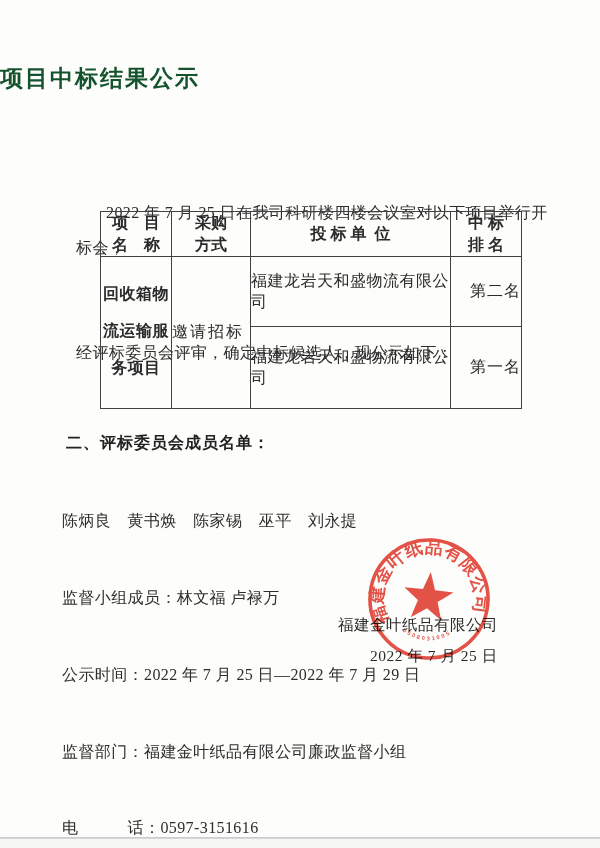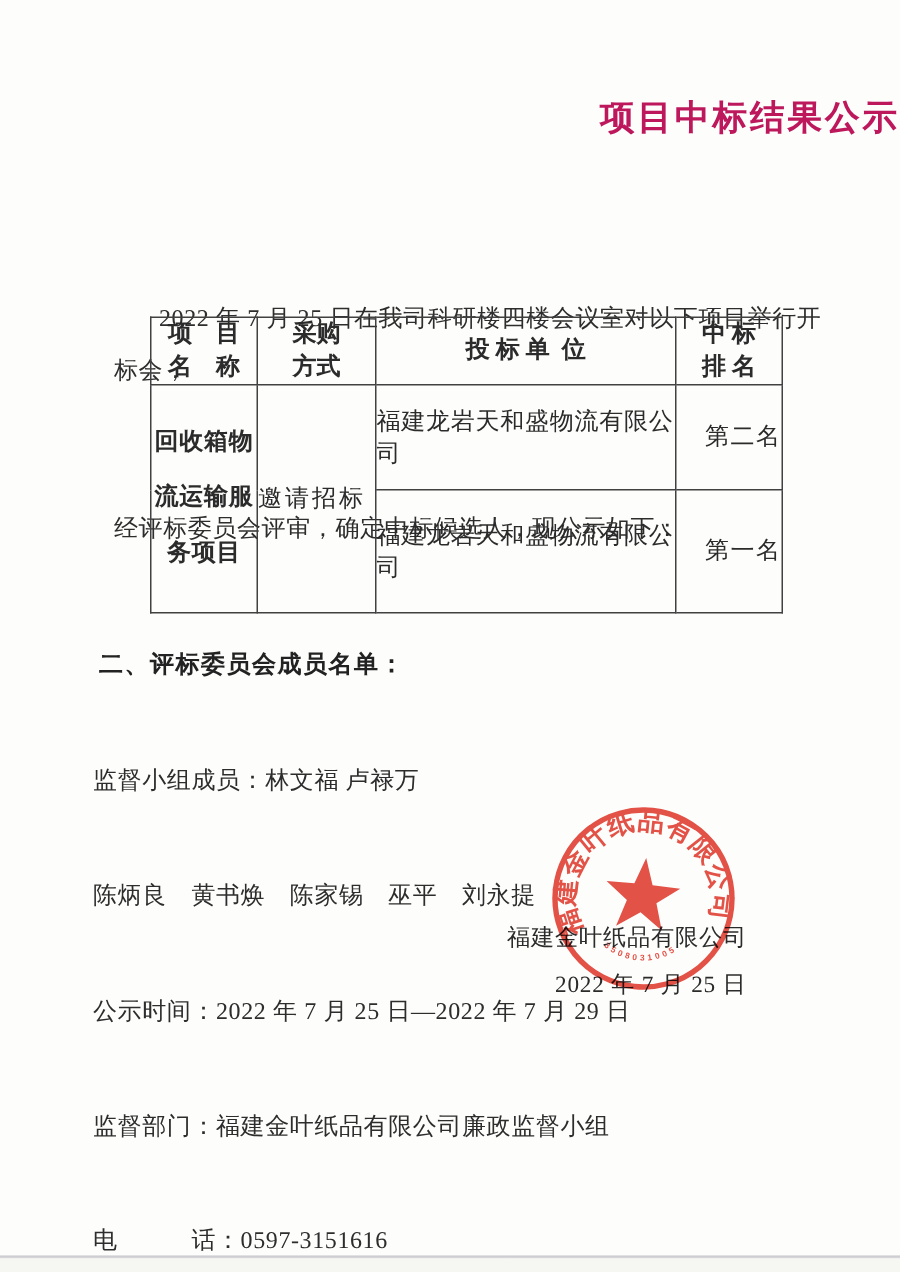--- a/index.html
+++ b/index.html
@@ -4,22 +4,22 @@
 <style>
   html,body { margin:0; padding:0; background:#ffffff; }
   .page {
     position:relative; width:600px; height:848px; overflow:hidden;
     background:#fdfdfb;
     font-family:"Liberation Serif","DejaVu Serif",serif;
     color:#2d2d2d;
   }
   .title {
     position:absolute; top:63px; left:0; right:0; margin:0;
-    text-align:right; font-size:23px; font-weight:bold;
-    letter-spacing:2px; color:#be185d;
+    text-align:left; font-size:23px; font-weight:bold;
+    letter-spacing:2px; color:#14532d;
   }
   .intro { position:absolute; top:125px; left:76px; width:484px;
     font-size:16px; line-height:35px; letter-spacing:0.4px; white-space:pre-wrap; }
   .intro-line.indent { text-indent:30px; }
   .sec-heading { position:absolute; font-size:16px; font-weight:bold; letter-spacing:1px; color:#222; }
   .sec1 { top:190px; left:90px; }
   .sec2 { top:433px; left:66px; }
 
   table.bid-table {
     position:absolute; top:211px; left:78px;
@@ -111,22 +111,22 @@
       <tr class="row2">
         <td class="cell-bidder">福建龙岩天和盛物流有限公司</td>
         <td class="cell-rank">第一名</td>
       </tr>
     </tbody>
   </table>
 
   <div class="sec-heading sec2">二、评标委员会成员名单：</div>
 
   <div class="info">
+    <div>陈炳良　黄书焕　陈家锡　巫平　刘永提</div>
     <div>监督小组成员：林文福 卢禄万</div>
-    <div>陈炳良　黄书焕　陈家锡　巫平　刘永提</div>
     <div>公示时间：2022 年 7 月 25 日—2022 年 7 月 29 日</div>
     <div>监督部门：福建金叶纸品有限公司廉政监督小组</div>
     <div>电　　　话：0597-3151616</div>
   </div>
 
   <div class="sign-company">福建金叶纸品有限公司</div>
   <div class="sign-date">2022 年 7 月 25 日</div>
 
   <svg class="seal" viewBox="0 0 130 130">
     <circle cx="65" cy="65" r="59" fill="none" stroke-width="3.6" stroke="#e23a2e"></circle>

